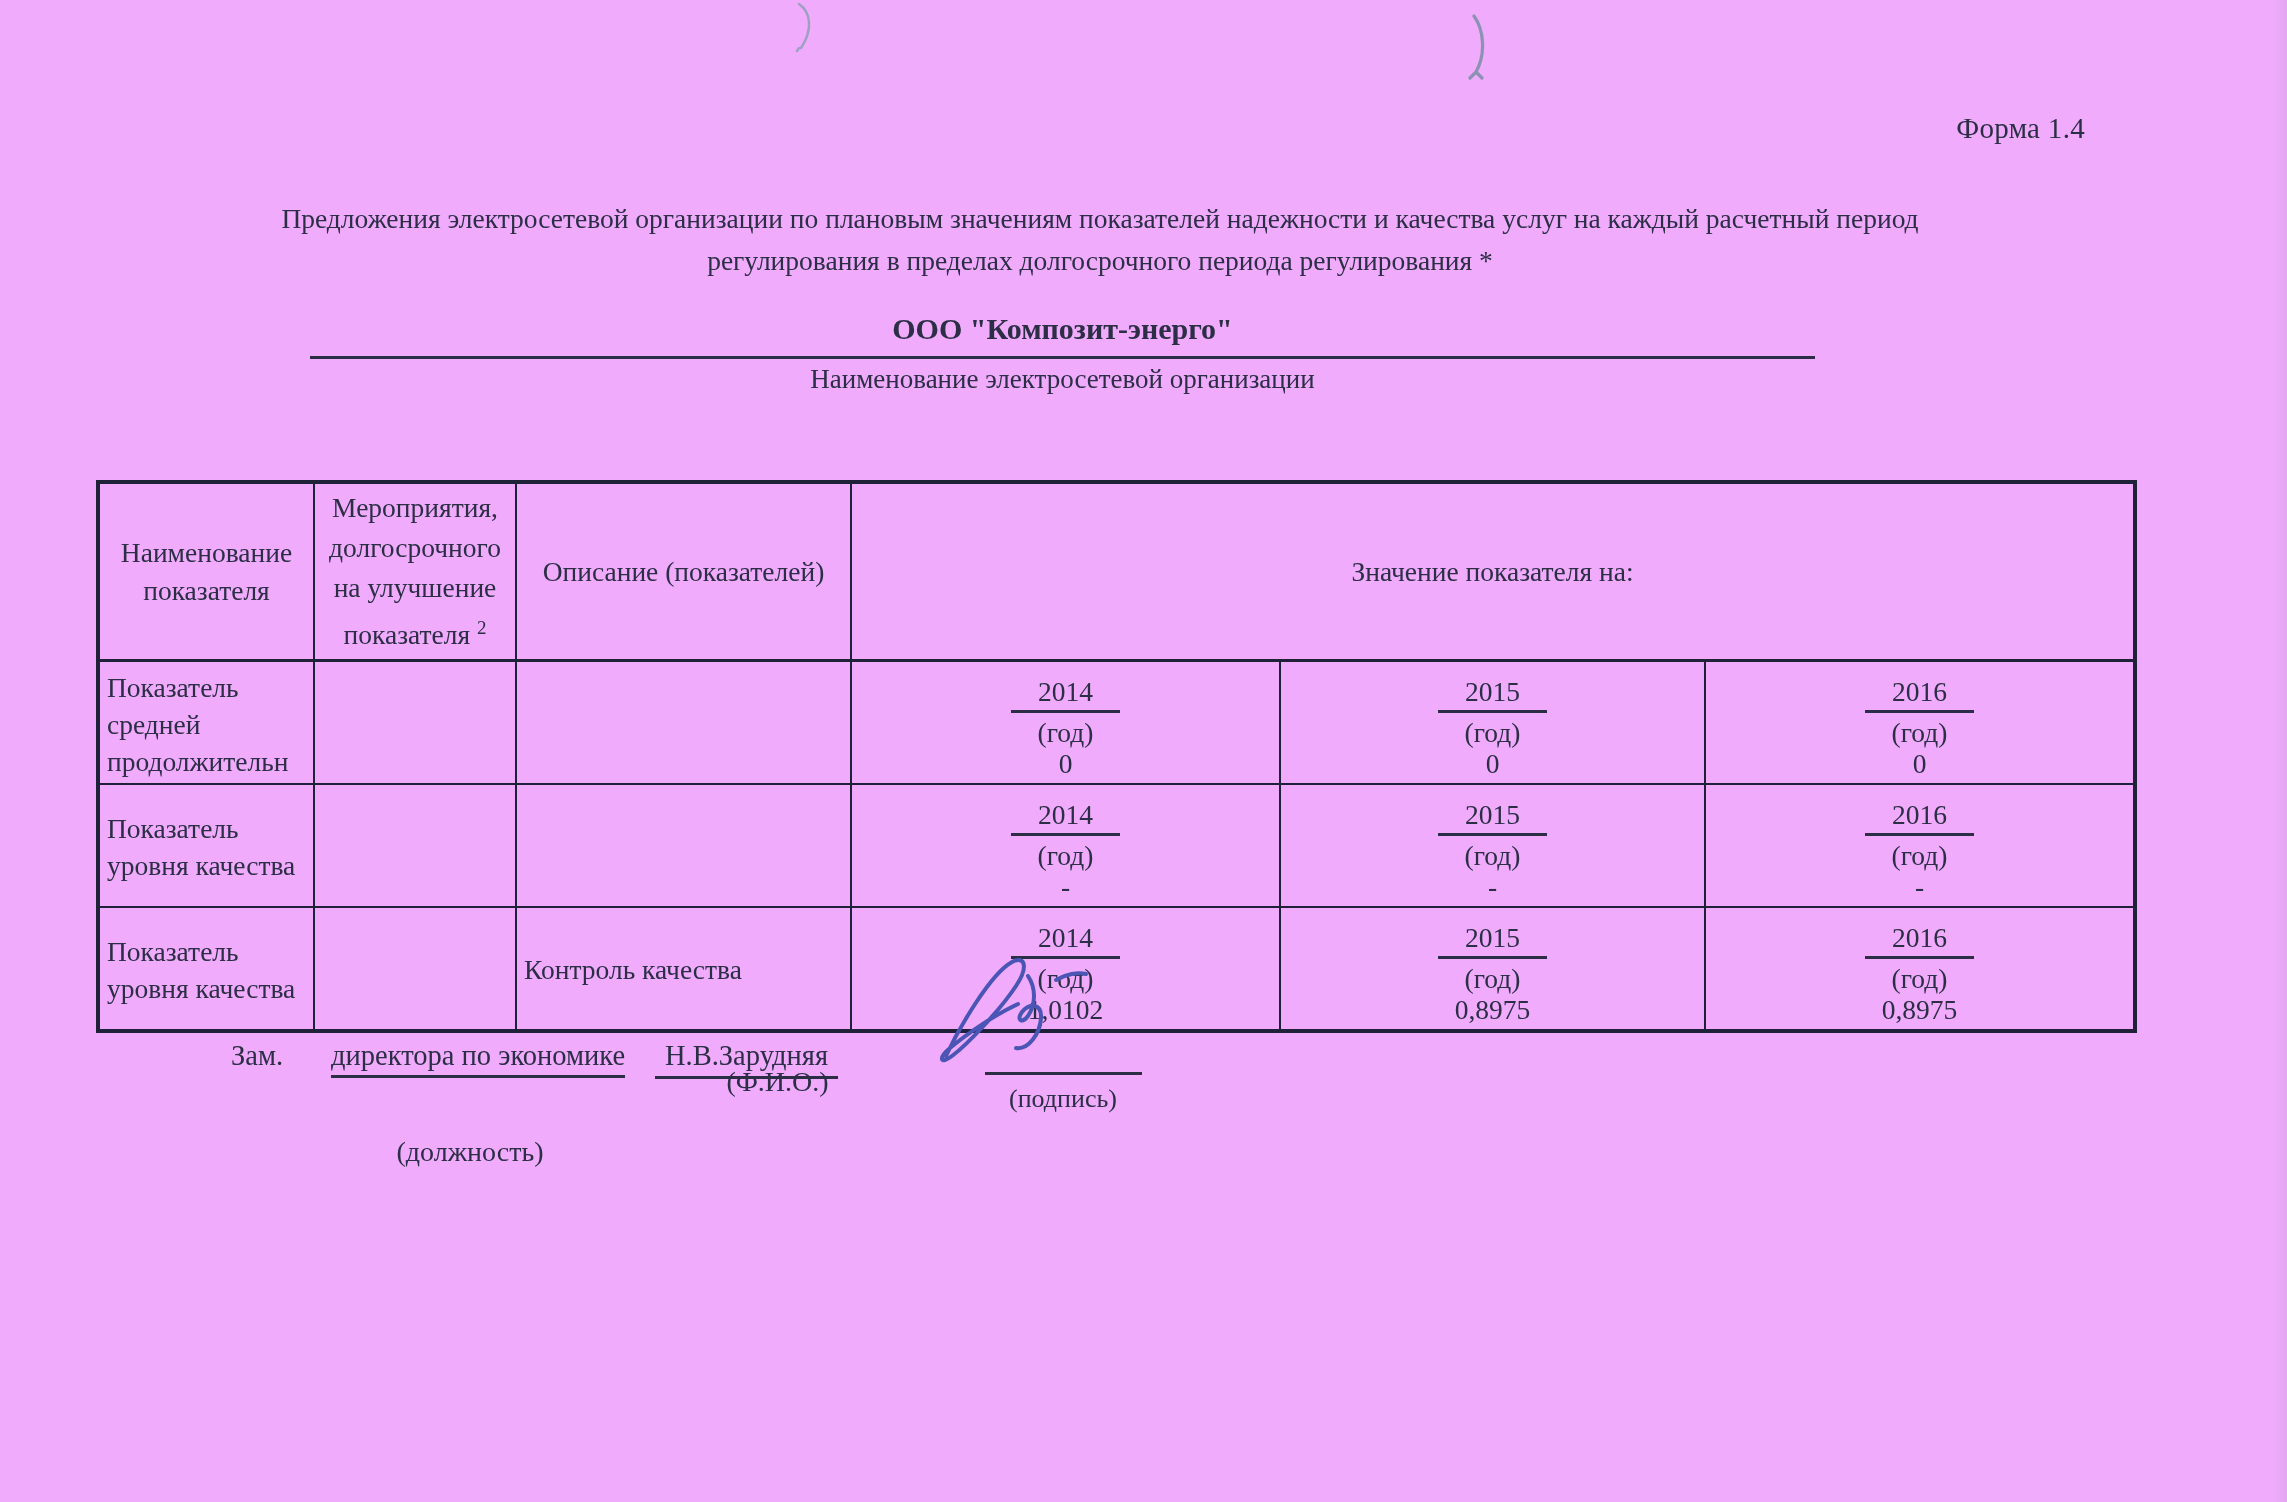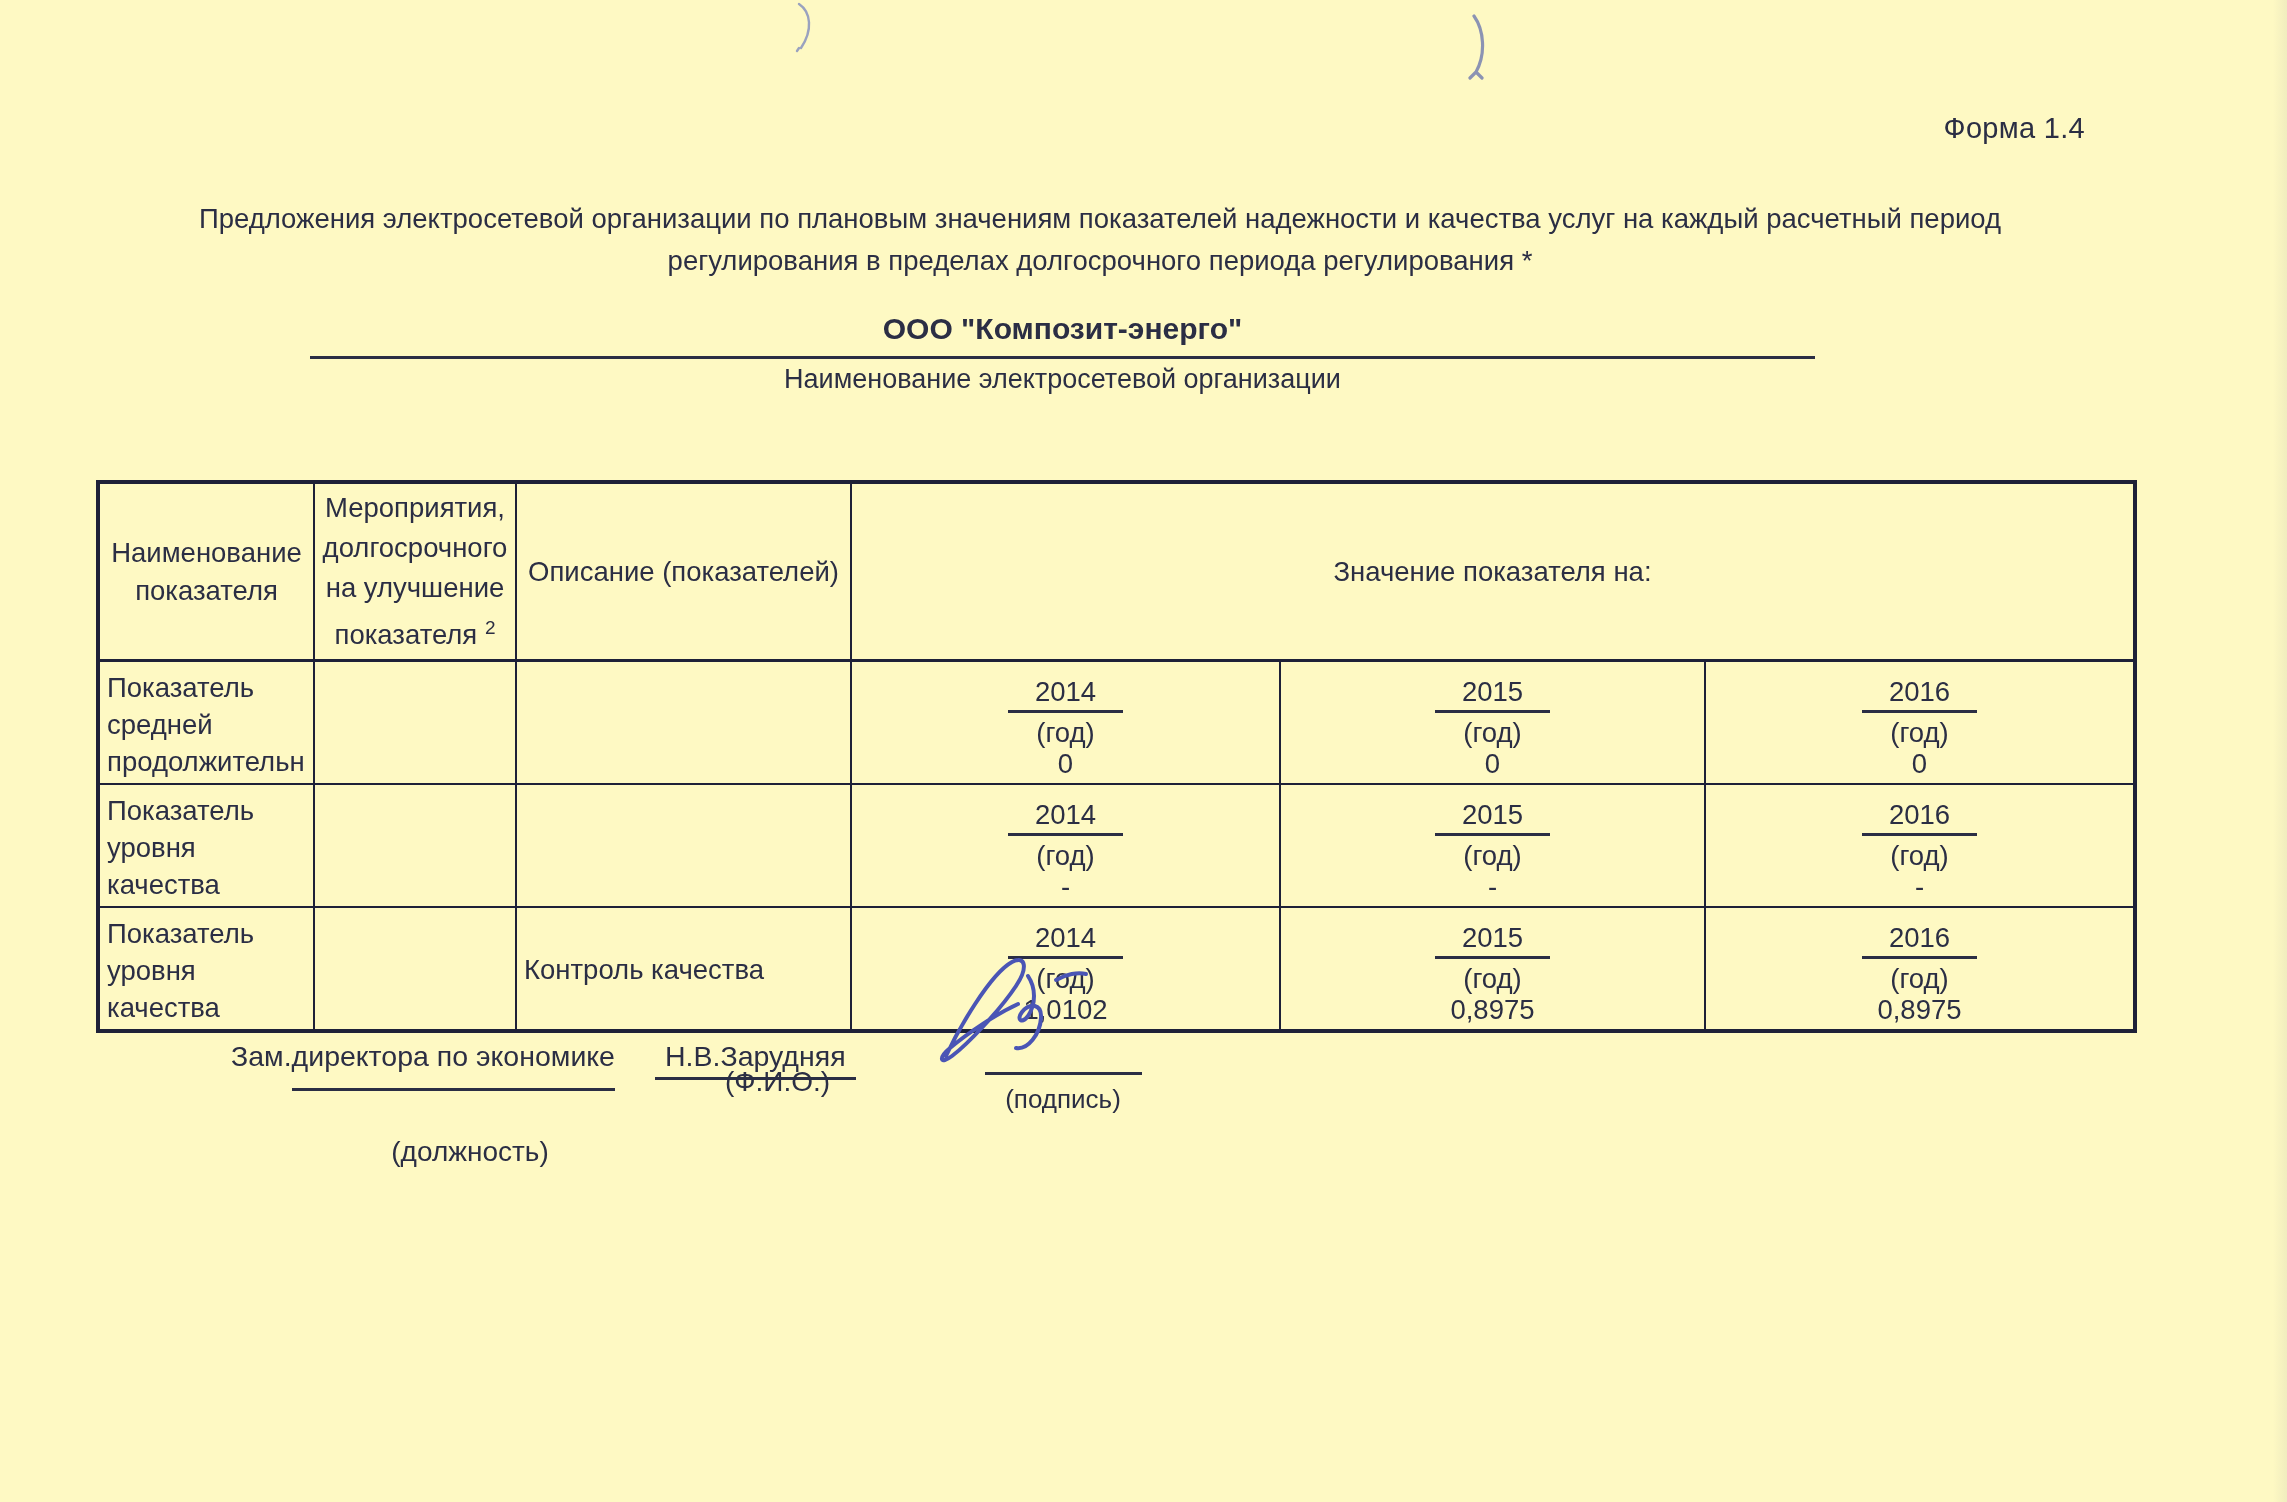--- a/index.html
+++ b/index.html
@@ -1,22 +1,22 @@
 <!DOCTYPE html>
 <html><head>
 <meta charset="utf-8">
 <style>
   * { margin:0; padding:0; box-sizing:border-box; }
   html,body { background:#e8e8e8; }
   .page {
     position:relative;
     width:2287px; height:1502px;
     margin:0 auto;
-    background:#fef9c3;
-    font-family:Liberation Sans, sans-serif;
+    background:#f0abfc;
+    font-family:Liberation Serif, serif;
     color:#2b2e44;
     overflow:hidden;
   }
   
   .page::after {
     content:""; position:absolute; top:0; right:0; width:14px; height:100%;
     background:linear-gradient(to right, rgba(0,0,0,0), rgba(120,125,145,0.10));
     pointer-events:none;
   }
 
@@ -69,21 +69,21 @@
   .ycol {
     display:flex; flex-direction:column; align-items:center;
     height:100%; padding:14px 0 4px 0;
   }
   .yr { border-bottom:3px solid #2b2e44; padding:0 27px 2px 27px; line-height:32px; }
   .unit { padding-top:4px; line-height:32px; }
   .val { margin-top:auto; line-height:30px; }
 
   
   .sig-role { position:absolute; top:1040px; left:231px; font-size:28.5px; white-space:nowrap; }
-  .sig-role .ul { border-bottom:3px solid #2b2e44; padding-bottom:16px; }
+  .sig-role .ul { border-bottom:3px solid #2b2e44; padding-bottom:4px;margin-left:48px; }
   .sig-role-caption { position:absolute; top:1136px; left:300px; width:340px; text-align:center; font-size:28px; }
   .sig-name { position:absolute; top:1040px; left:655px; font-size:28.5px; border-bottom:3px solid #2b2e44; padding:0 10px 4px 10px; white-space:nowrap; }
   .sig-name-caption { position:absolute; top:1066px; left:655px; width:245px; text-align:center; font-size:28px; }
   .sig-line { position:absolute; top:1072px; left:985px; width:157px; border-bottom:3px solid #2b2e44; }
   .sig-caption { position:absolute; top:1084px; left:978px; width:170px; text-align:center; font-size:26px; }
   .signature-ink { position:absolute; top:952px; left:928px; }
 
   .scan-curl { position:absolute; }
 </style>
 </head>

